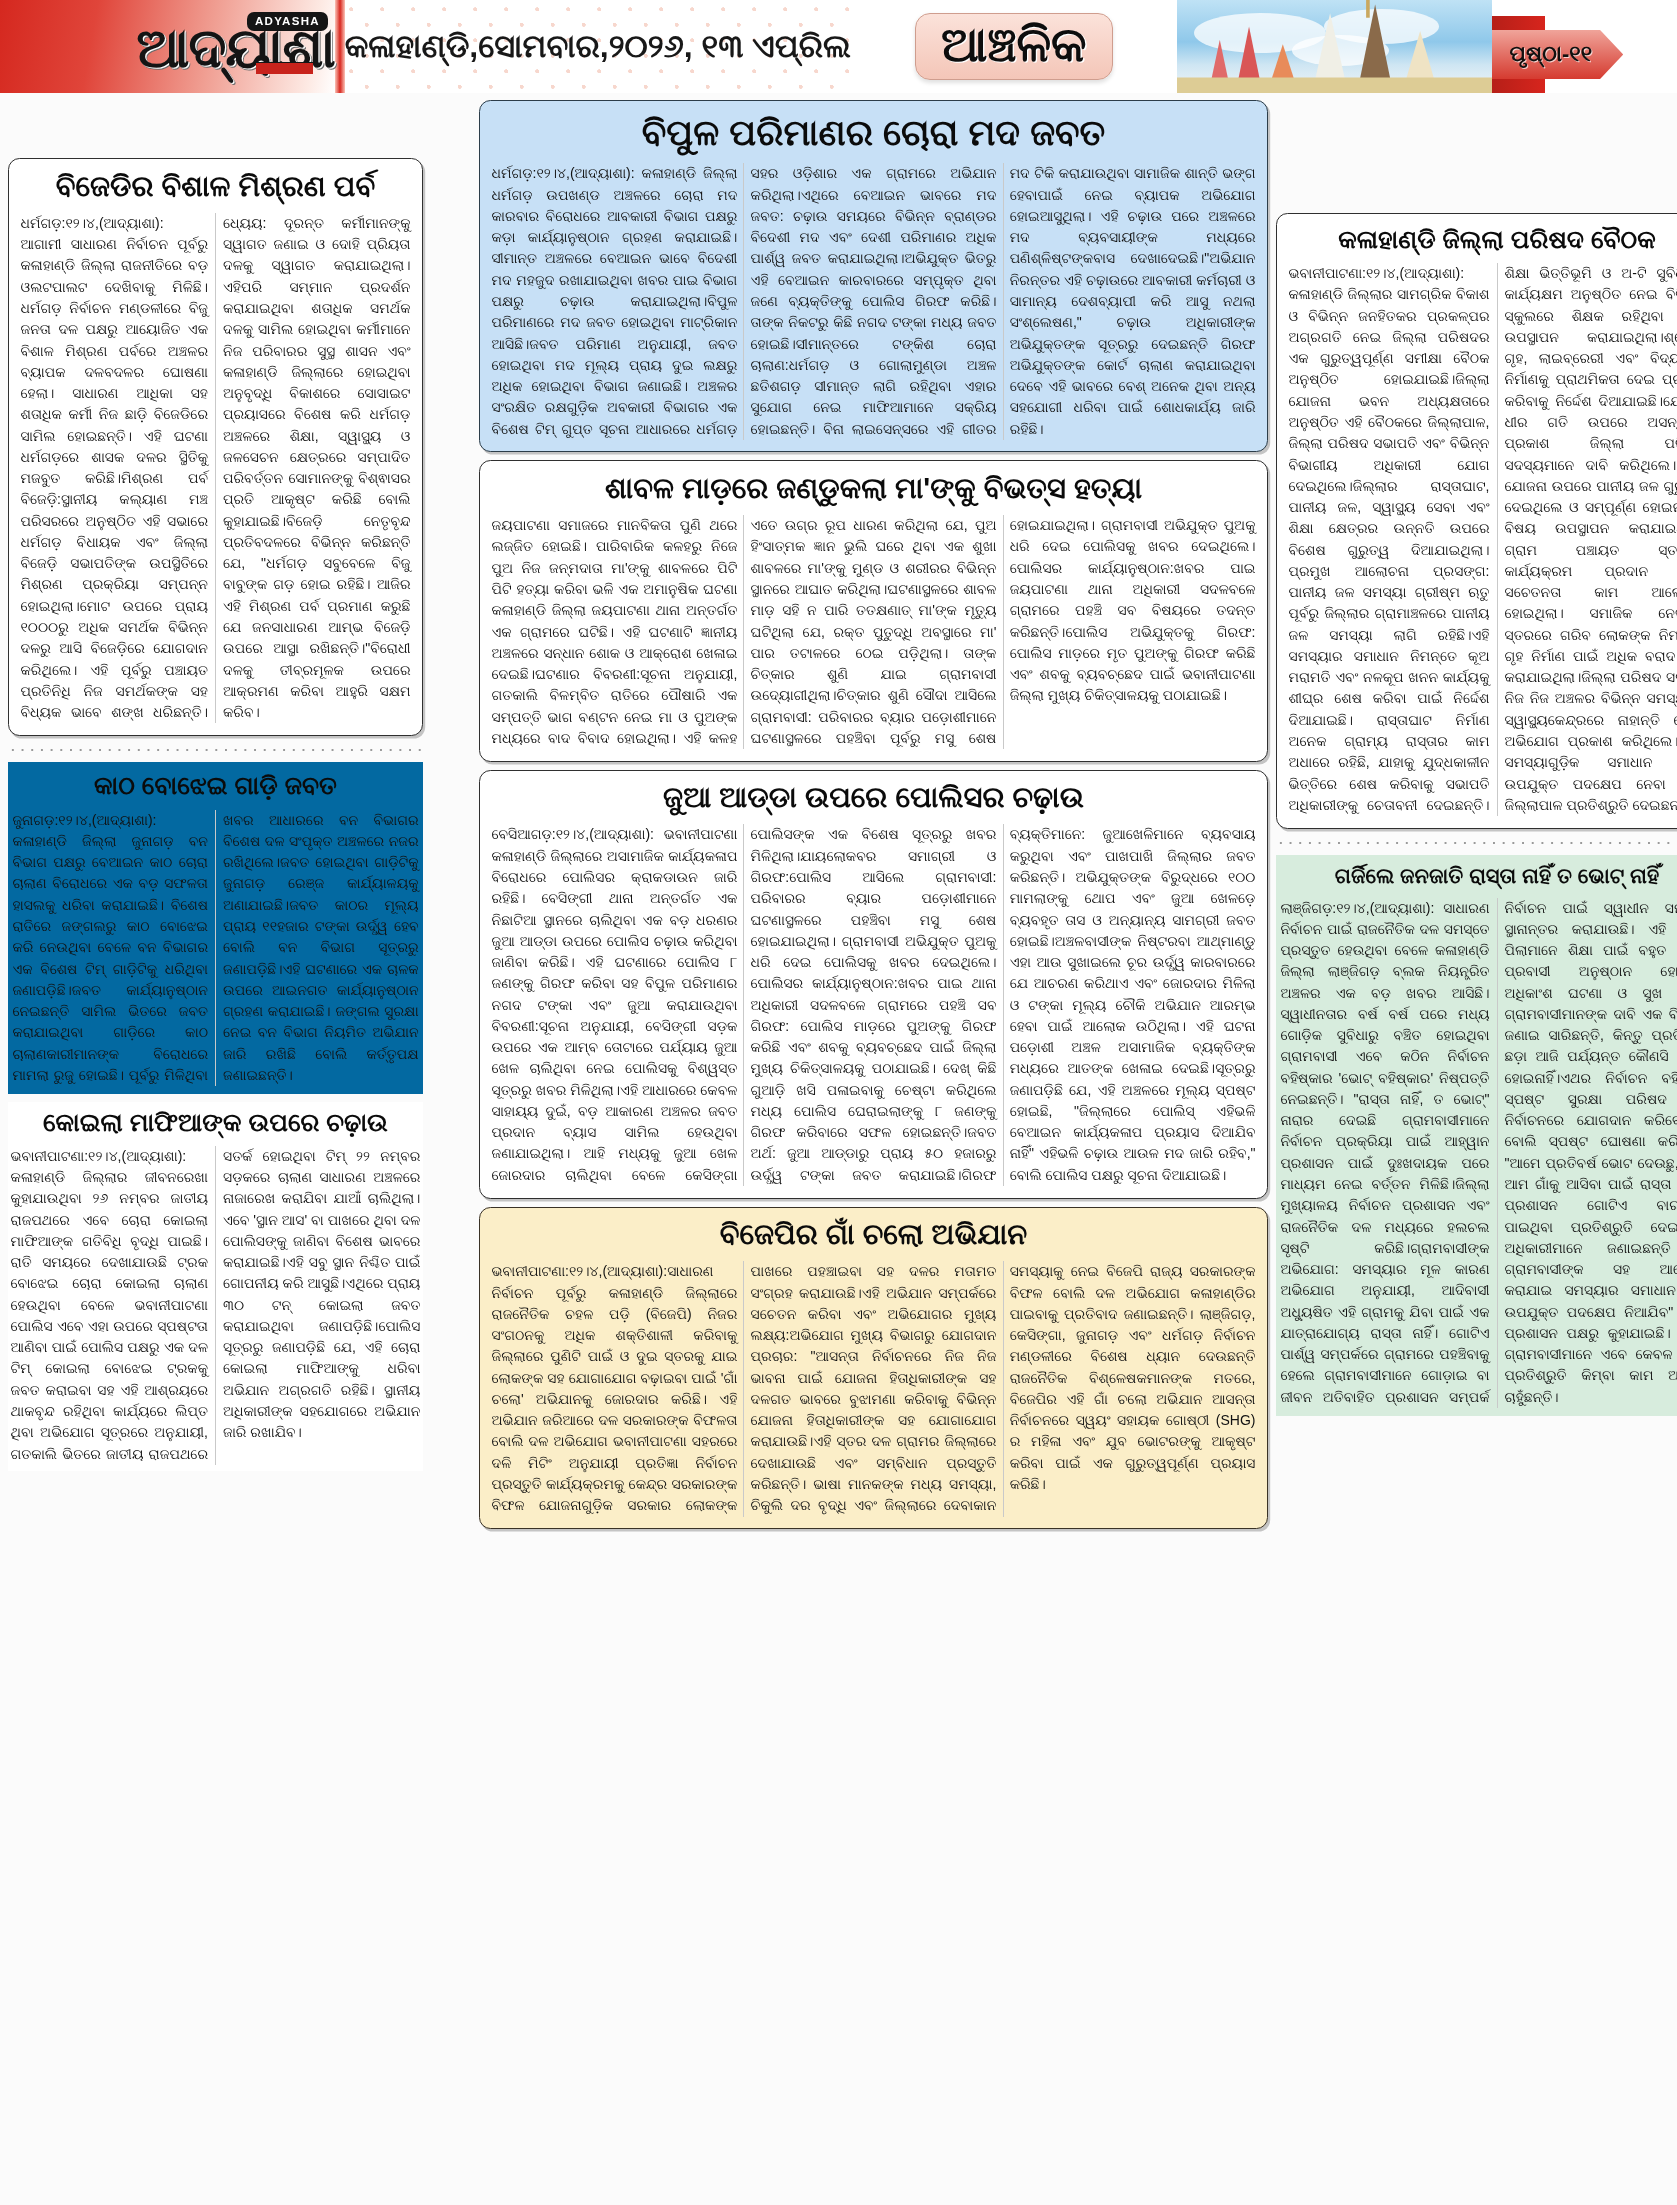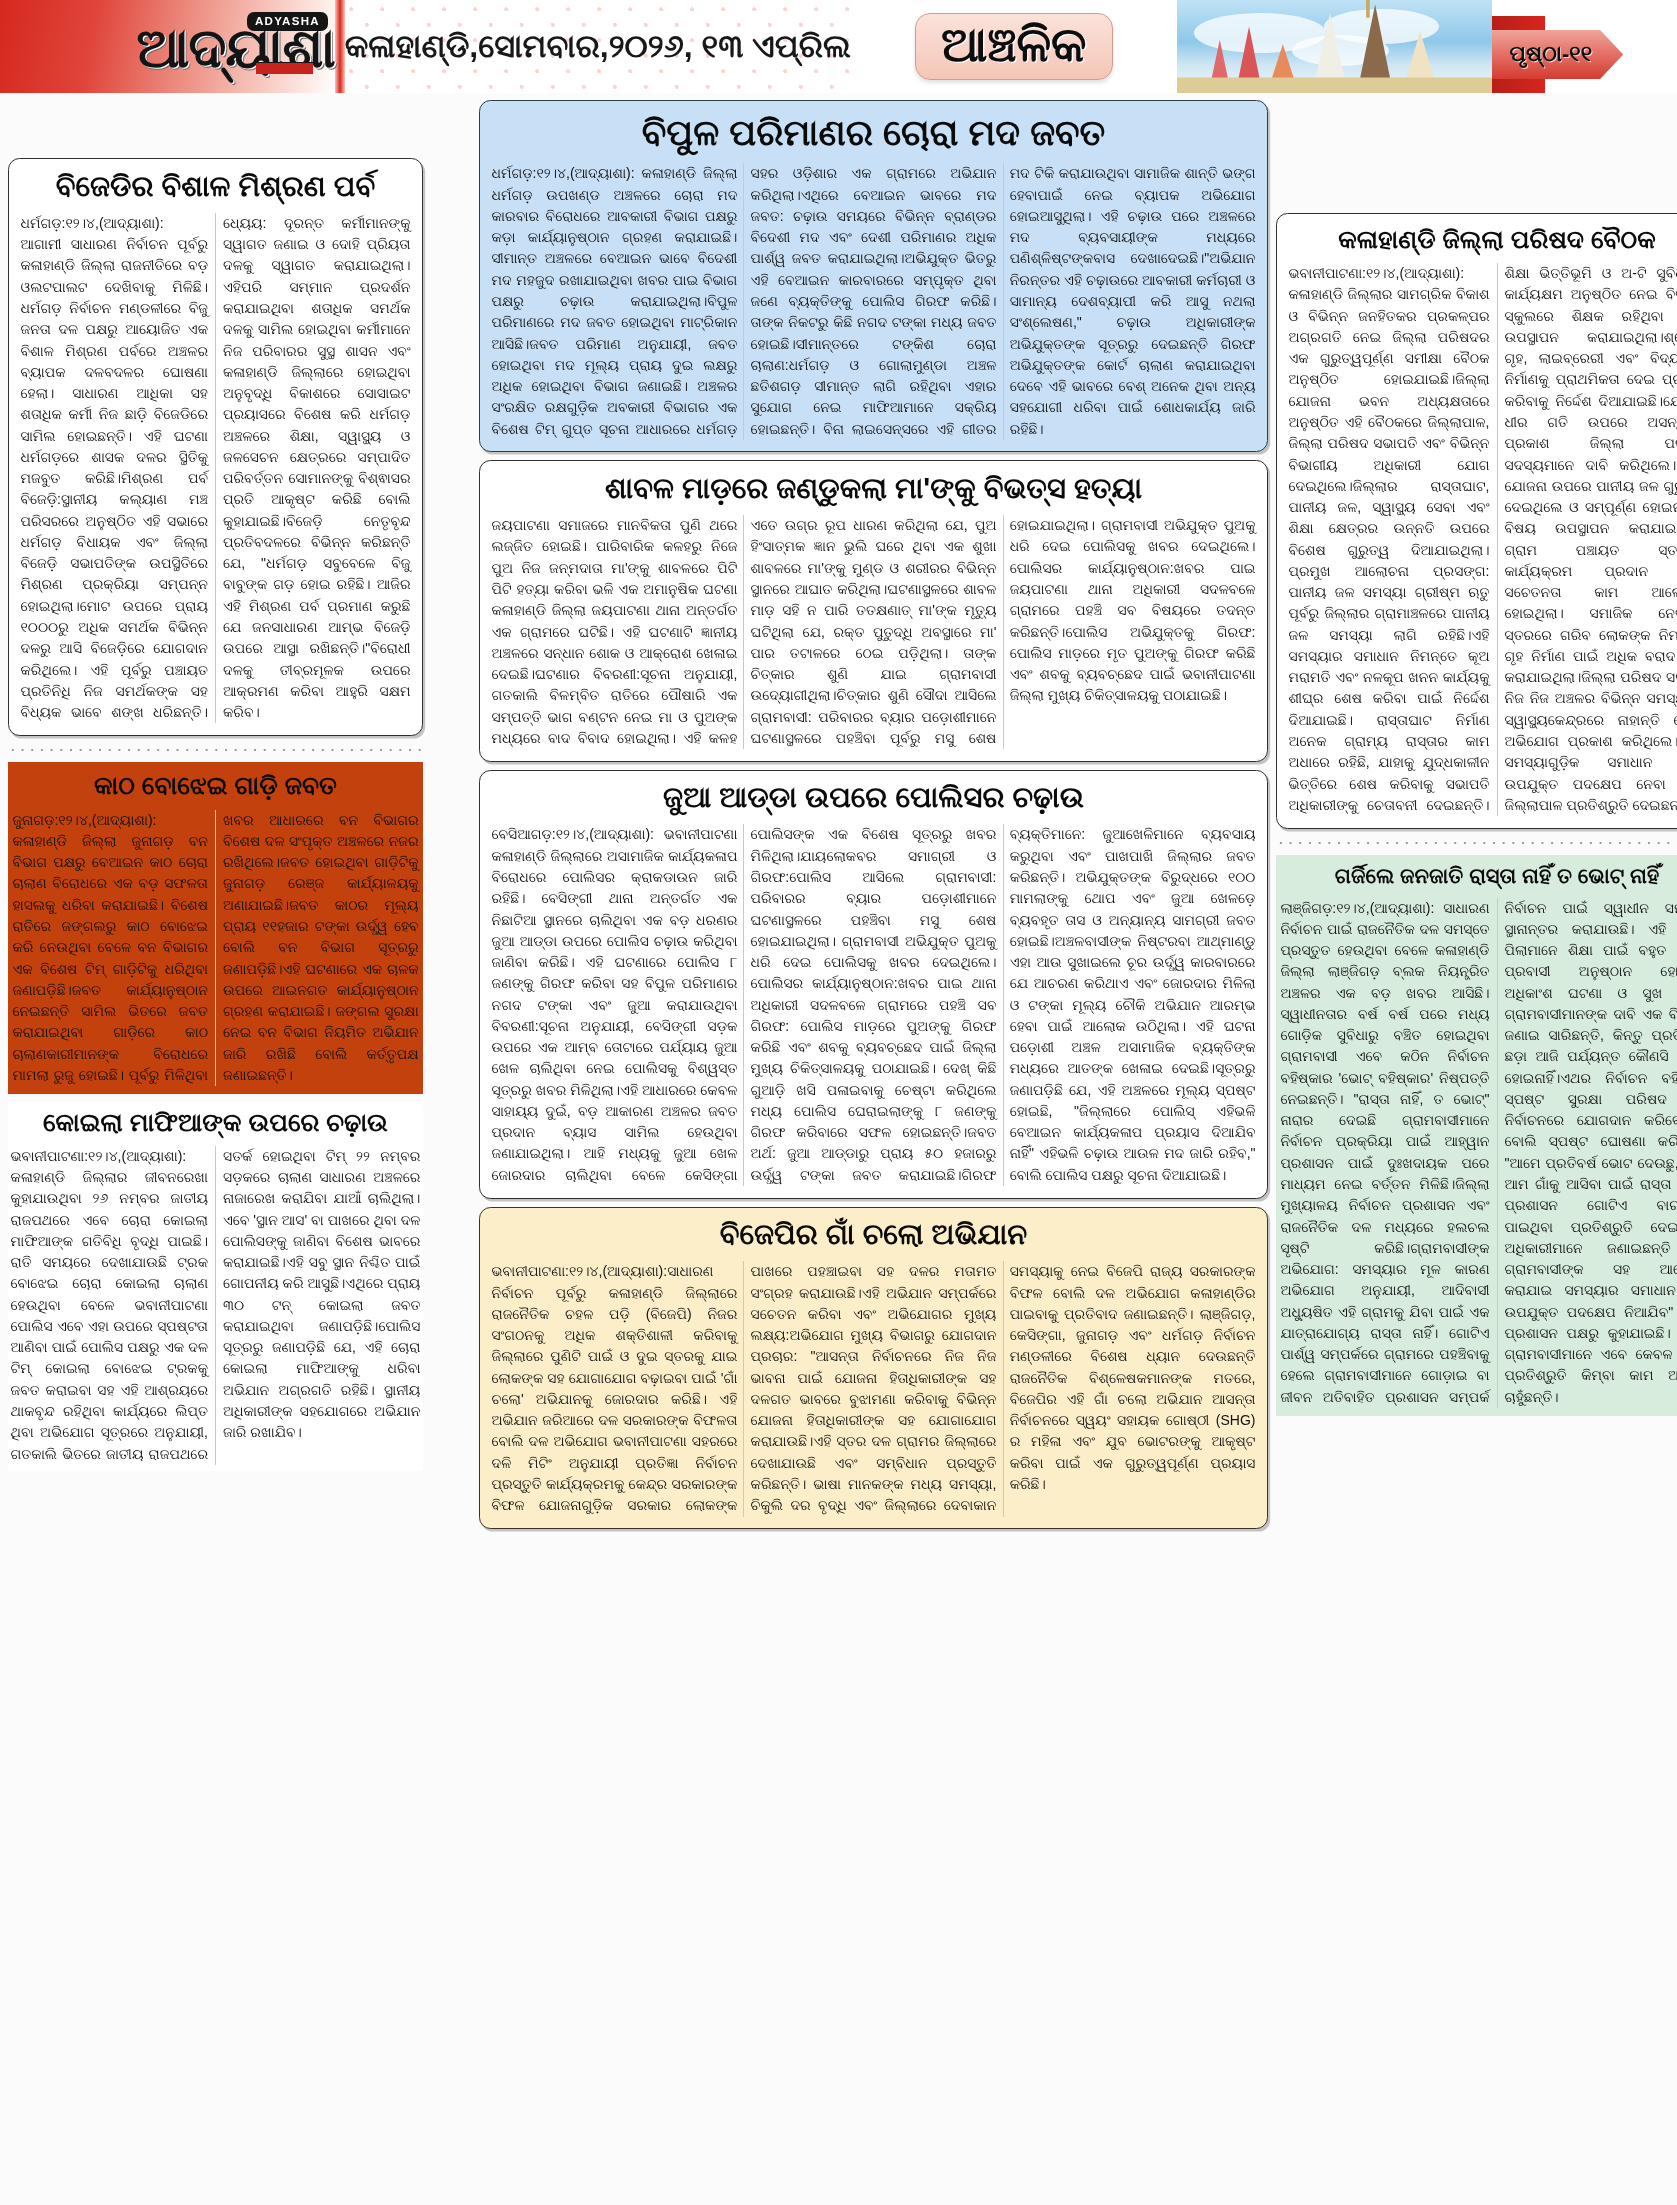--- a/index.html
+++ b/index.html
@@ -162,21 +162,21 @@
     border-radius:11.5px;
     background:#ffffff;
     box-shadow:2.2px 2.6px 0 rgba(0,0,0,.22);
     padding:9.7px 11.5px 11.5px;
     box-sizing:border-box;
   }
   .article.plain{
     border:none;border-radius:0;box-shadow:none;padding:4.4px 2.6px 6.2px;
   }
   .article.tint-blue{background:#c7e0f6;border-color:#2c3d49;}
-  .article.tint-pink{background:#c2410c;border:none;border-radius:0;box-shadow:none;padding:8px 4.4px 8px;}
+  .article.tint-pink{background:#0369a1;border:none;border-radius:0;box-shadow:none;padding:8px 4.4px 8px;}
   .article.tint-green{background:#d7ecdd;border:none;border-radius:0;box-shadow:none;padding:8px 4.4px 8px;}
   .article.tint-cream{background:#fbeec8;border-color:#3a3226;}
 
   .headline{
     text-align:center;
     font-weight:bold;
     color:#0b0b0b;
     line-height:1.22;
     margin:0 0 8.8px 0;
     font-family:"Liberation Sans","DejaVu Sans",sans-serif;

